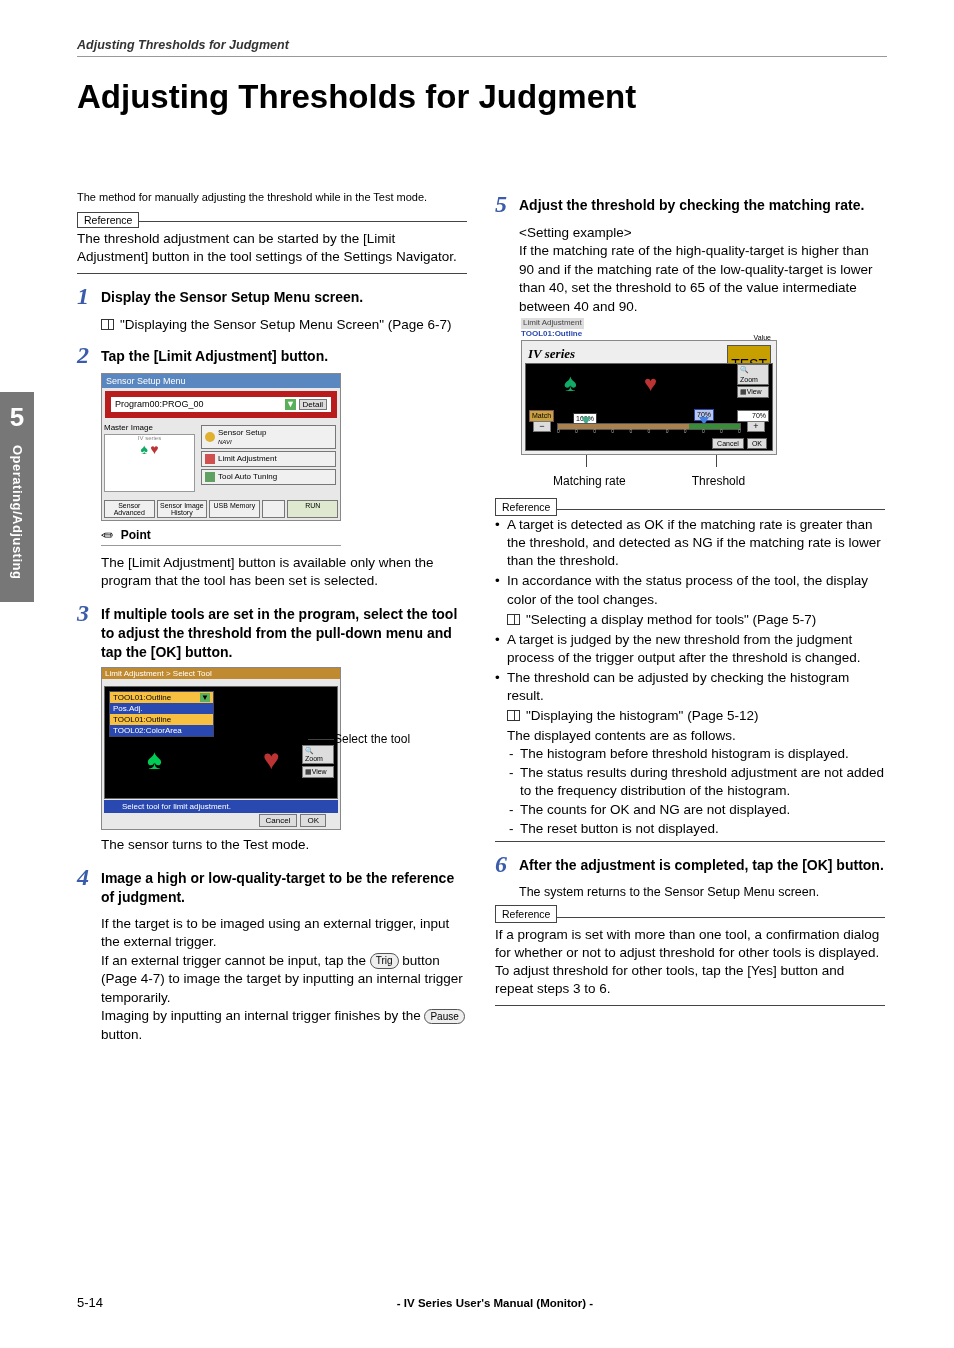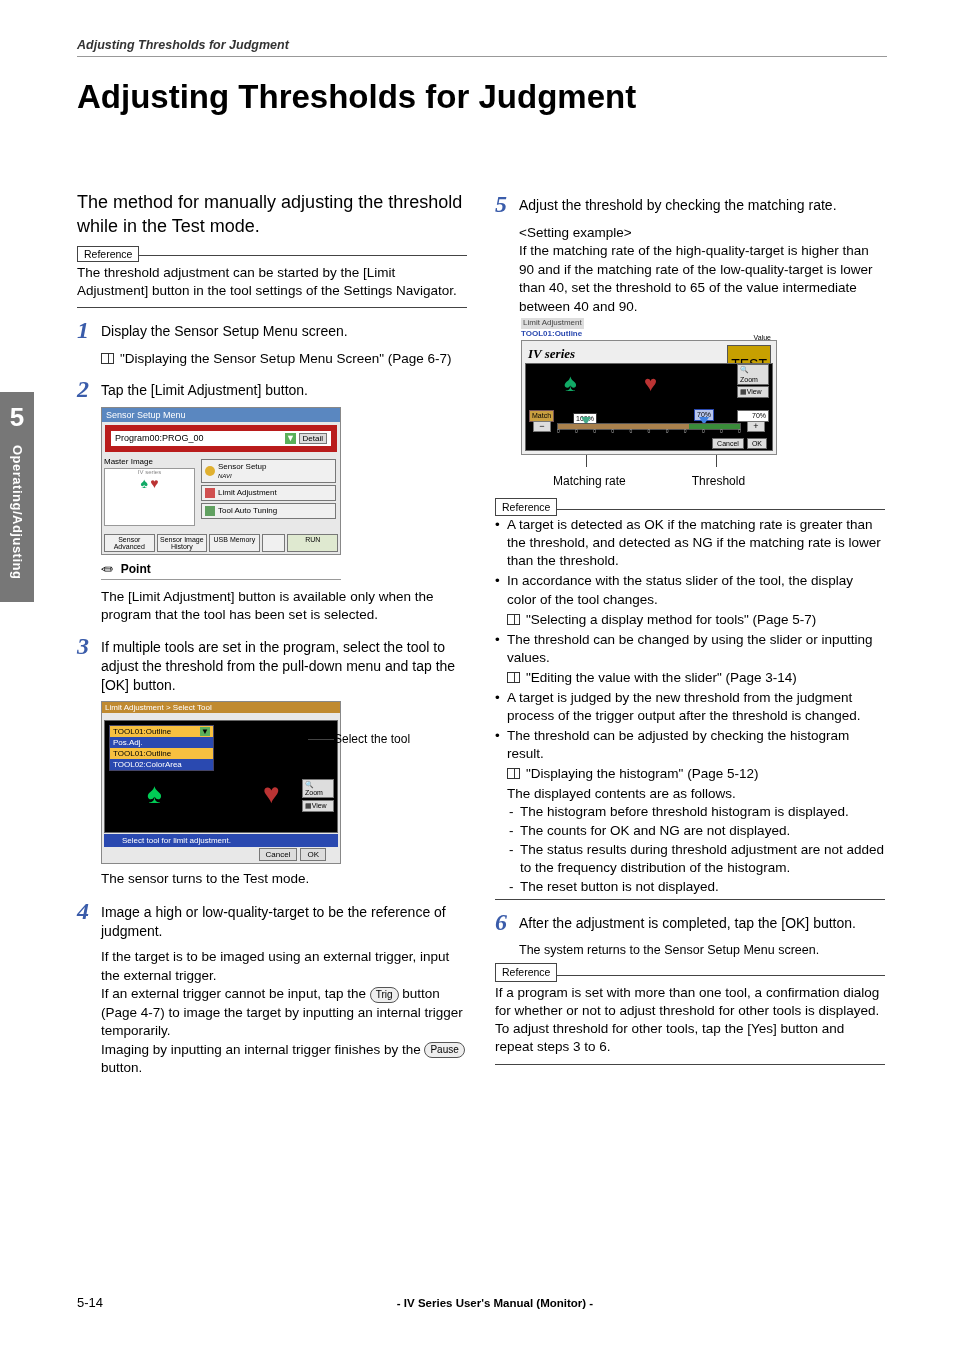--- a/index.html
+++ b/index.html
@@ -57,21 +57,21 @@
     text-align: center;
     margin: 12px auto 0;
     letter-spacing: 0.5px;
   }
   .col {
     position: absolute;
     width: 390px;
   }
   .col.left { left: 77px; top: 190px; }
   .col.right { left: 495px; top: 188px; }
-  .intro { font-size: 18px; line-height: 1.35; margin-bottom: 6px; }
+  .intro { font-size: 11px; line-height: 1.35; margin-bottom: 6px; }
   .ref-box { margin: 6px 0 10px; }
   .ref-box .ref-label {
     display: inline-block;
     border: 1px solid #444;
     padding: 1px 6px;
     font-size: 10.5px;
     position: relative;
     background: #fff;
     z-index: 2;
   }
@@ -96,21 +96,21 @@
   .step-head .snum {
     font-family: Georgia, "Times New Roman", serif;
     font-size: 24px;
     font-weight: bold;
     font-style: italic;
     color: #3a5caa;
     line-height: 1;
     min-width: 22px;
   }
   .step-head .stitle {
-    font-weight: normal;
+    font-weight: bold;
     font-size: 14px;
     line-height: 1.35;
     margin-left: 2px;
     margin-top: 4px;
   }
   .step-body {
     margin-left: 24px;
     font-size: 13.5px;
     line-height: 1.37;
     margin-top: 8px;
@@ -442,45 +442,38 @@
           <div>Threshold</div>
         </div>
       </div>
 
       <div class="ref-box" style="margin-left:-24px; margin-top:8px;">
         <span class="ref-label">Reference</span>
         <div class="ref-rule"></div>
         <ul class="bullets">
           <li>A target is detected as OK if the matching rate is greater than the threshold, and detected as NG if the matching rate is lower than the threshold.</li>
           <li>
-            <span>In accordance with the status slider of the tool, the display color of the tool changes.</span>
+            <span>In accordance with the status process of the tool, the display color of the tool changes.</span>
             <div class="book-ref">
                 <span class="book-icon"></span>
                 <span>"Selecting a display method for tools" (Page 5-7)</span>
-              </div>
-          </li>
-          <li>
-            <span>The threshold can be changed by using the slider or inputting values.</span>
-            <div class="book-ref">
-                <span class="book-icon"></span>
-                <span>"Editing the value with the slider" (Page 3-14)</span>
               </div>
           </li>
           <li>A target is judged by the new threshold from the judgment process of the trigger output after the threshold is changed.</li>
           <li>
             <span>The threshold can be adjusted by checking the histogram result.</span>
             <div class="book-ref">
                 <span class="book-icon"></span>
                 <span>"Displaying the histogram" (Page 5-12)</span>
               </div>
             <div>The displayed contents are as follows.</div>
             <ul class="dashes">
               <li>The histogram before threshold histogram is displayed.</li>
+              <li>The status results during threshold adjustment are not added to the frequency distribution of the histogram.</li>
               <li>The counts for OK and NG are not displayed.</li>
-              <li>The status results during threshold adjustment are not added to the frequency distribution of the histogram.</li>
               <li>The reset button is not displayed.</li>
             </ul>
           </li>
         </ul>
         <div class="ref-rule-bottom"></div>
       </div>
     </div>
   </div>
 
   <div class="step" style="margin-top:8px;">

